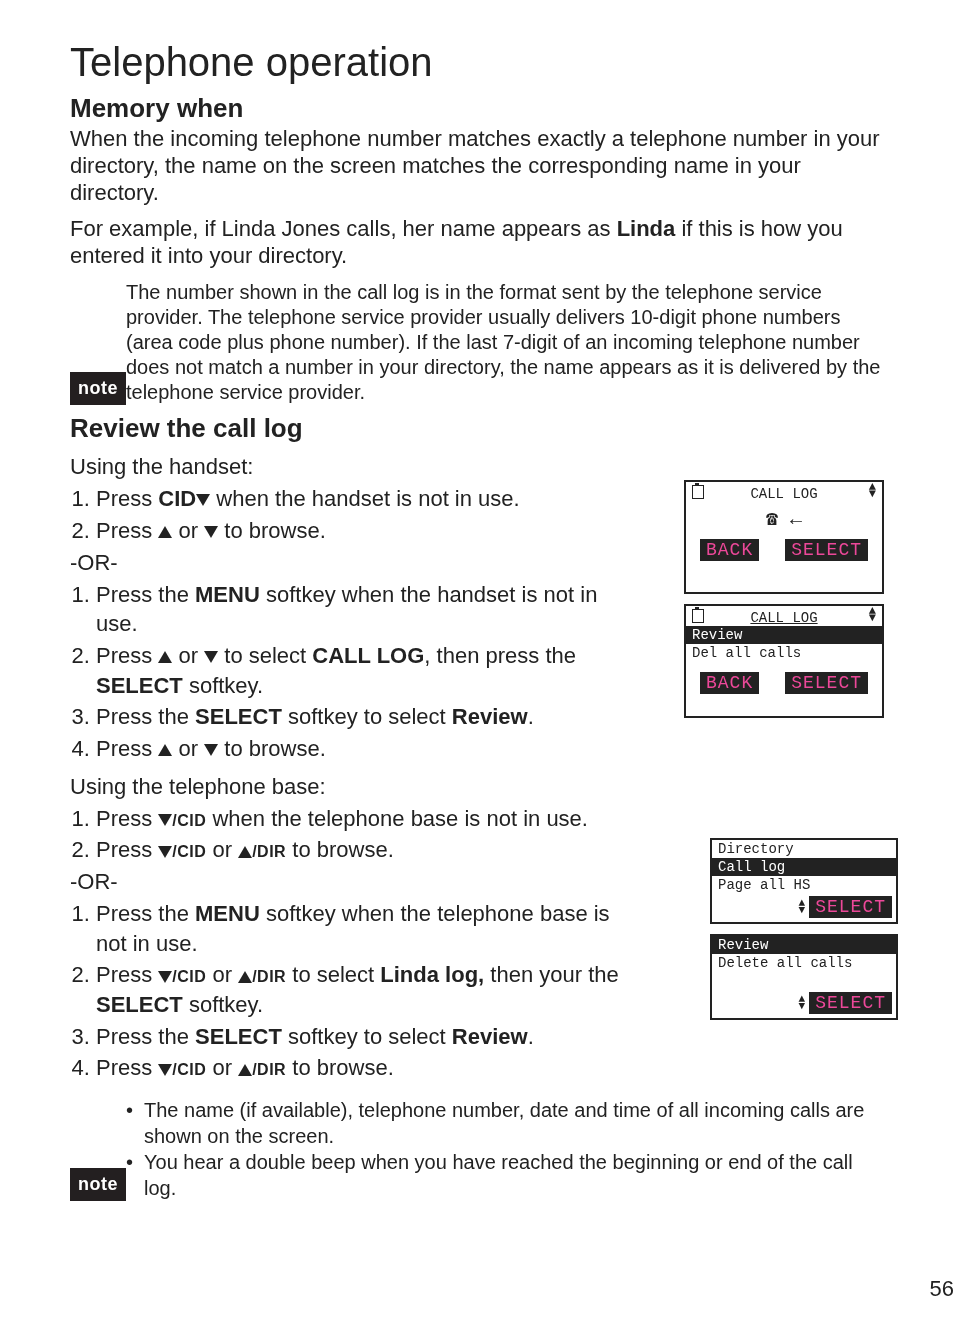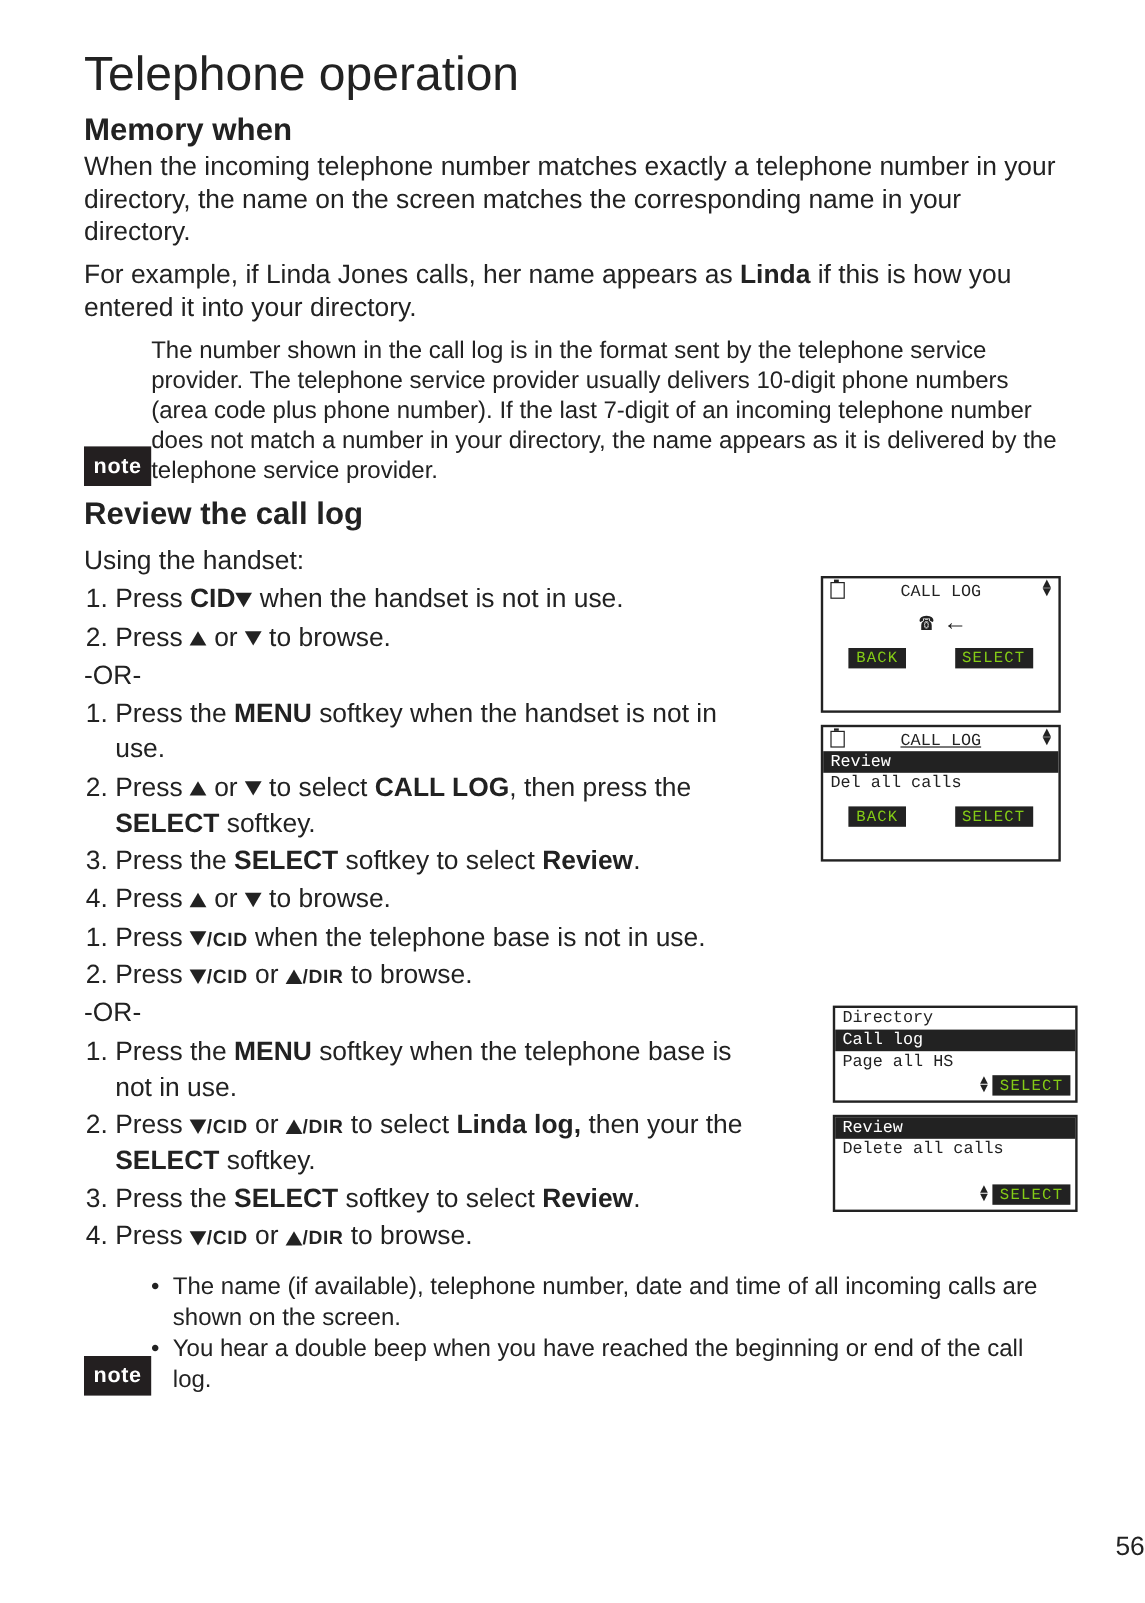--- a/index.html
+++ b/index.html
@@ -16,26 +16,26 @@
 .or{font-size:22px;font-weight:normal;margin:4px 0}
 .bullets{font-size:20px;line-height:1.3;padding-left:18px;margin:0}
 .bullets li{marg
 :2px 0}
 .bullets li::marker{content:"•  ";font-size:20px}
 .tri{display:inline-block;width:0;height:0;vertical-align:middle}
 .tri.up{border-left:7px solid transparent;border-right:7px solid transparent;border-bottom:12px solid #222}
 .tri.down{border-left:7px solid transparent;border-right:7px solid transparent;border-top:12px solid #222}
 .small-bold{font-weight:bold;font-variant:small-caps;font-size:16px;letter-spacing:0.5px}
 .right-col{position:absolute;right:70px;top:480px;display:flex;flex-direction:column;gap:10px;width:200px}
-.right-col2{position:absolute;right:56px;top:838px;display:flex;flex-direction:column;gap:10px;width:204px}
+.right-col2{position:absolute;right:56px;top:838px;display:flex;flex-direction:column;gap:10px;width:188px}
 .lcd{border:2px solid #222;background:#fff;font-family:"Courier New",monospace;font-size:14px;position:relative}
 .lcd .title{text-align:center;padding:4px 0 2px 0;font-size:14px}
 .lcd .iconrow{text-align:center;padding:2px 0 6px 0;font-size:20px}
 .lcd .btnrow{display:flex;justify-content:space-around;padding:2px 4px 4px 4px;gap:6px}
-.lcd .btn{background:#222;color:#84cc16;padding:1px 6px;font-size:13px;letter-spacing:1px}
+.lcd .btn{background:#222;color:#ec4899;padding:1px 6px;font-size:18px;letter-spacing:1px}
 .lcd .row{padding:1px 6px;font-size:14px}
 .lcd .row.inv{background:#222;color:#fff}
 .lcd .arrows{position:absolute;right:6px;top:2px;font-size:12px;line-height:7px}
 .lcd .batt{position:absolute;left:6px;top:3px;width:10px;height:12px;border:1px solid #222}
 .lcd .batt:after{content:"";position:absolute;left:2px;top:-3px;width:4px;height:2px;background:#222}
 .lcd .selrow{display:flex;justify-content:flex-end;align-items:center;padding:2px 4px 4px 4px;gap:4px;font-size:13px}
 .updn{font-size:11px;line-height:7px;display:inline-block;color:#222}
 .pagenum{position:absolute;bottom:34px;left:0;width:100%;text-align:right;font-size:22px}
 strong{font-weight:bold}
 </style>
@@ -66,20 +66,21 @@
       <li><span>Press </span><span class="tri up"></span><span> or </span><span class="tri down"></span><span> to browse.</span></li>
     </ol>
     <div class="or">-OR-</div>
     <ol class="ol">
       <li><span>Press the </span><strong>MENU</strong><span> softkey when the handset is not in use.</span></li>
       <li><span>Press </span><span class="tri up"></span><span> or </span><span class="tri down"></span><span> to select </span><strong>CALL LOG</strong><span>, then press the </span><strong>SELECT</strong><span> softkey.</span></li>
       <li><span>Press the </span><strong>SELECT</strong><span> softkey to select </span><strong>Review</strong><span>.</span></li>
       <li><span>Press </span><span class="tri up"></span><span> or </span><span class="tri down"></span><span> to browse.</span></li>
     </ol>
 
+    <div class="h3">Using the telephone base:</div>
     <ol class="ol">
       <li><span>Press </span><span class="tri down"></span><strong class="small-bold">/CID</strong><span> when the telephone base is not in use.</span></li>
       <li><span>Press </span><span class="tri down"></span><strong class="small-bold">/CID</strong><span> or </span><span class="tri up"></span><strong class="small-bold">/DIR</strong><span> to browse.</span></li>
     </ol>
     <div class="or">-OR-</div>
     <ol class="ol">
       <li><span>Press the </span><strong>MENU</strong><span> softkey when the telephone base is not in use.</span></li>
       <li><span>Press </span><span class="tri down"></span><strong class="small-bold">/CID</strong><span> or </span><span class="tri up"></span><strong class="small-bold">/DIR</strong><span> to select </span><strong>Linda log,</strong><span> then your the </span><strong>SELECT</strong><span> softkey.</span></li>
       <li><span>Press the </span><strong>SELECT</strong><span> softkey to select </span><strong>Review</strong><span>.</span></li>
       <li><span>Press </span><span class="tri down"></span><strong class="small-bold">/CID</strong><span> or </span><span class="tri up"></span><strong class="small-bold">/DIR</strong><span> to browse.</span></li>

